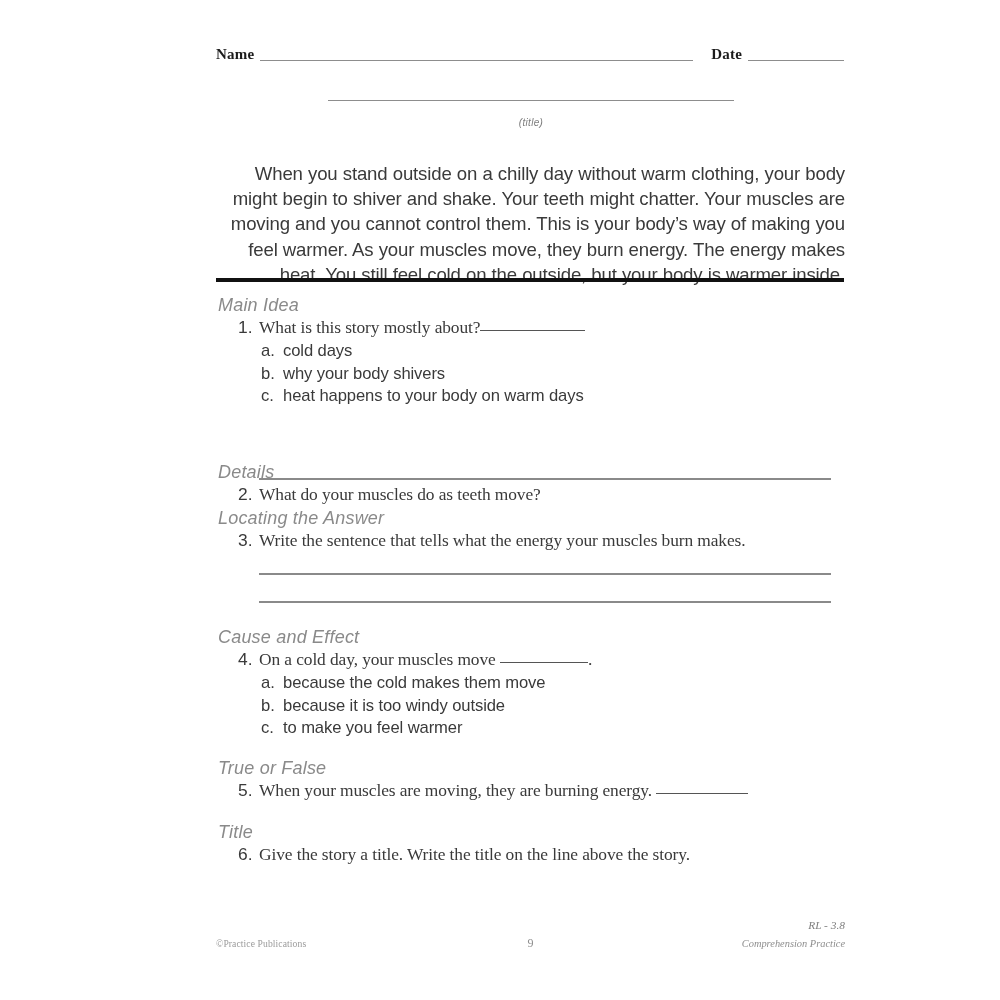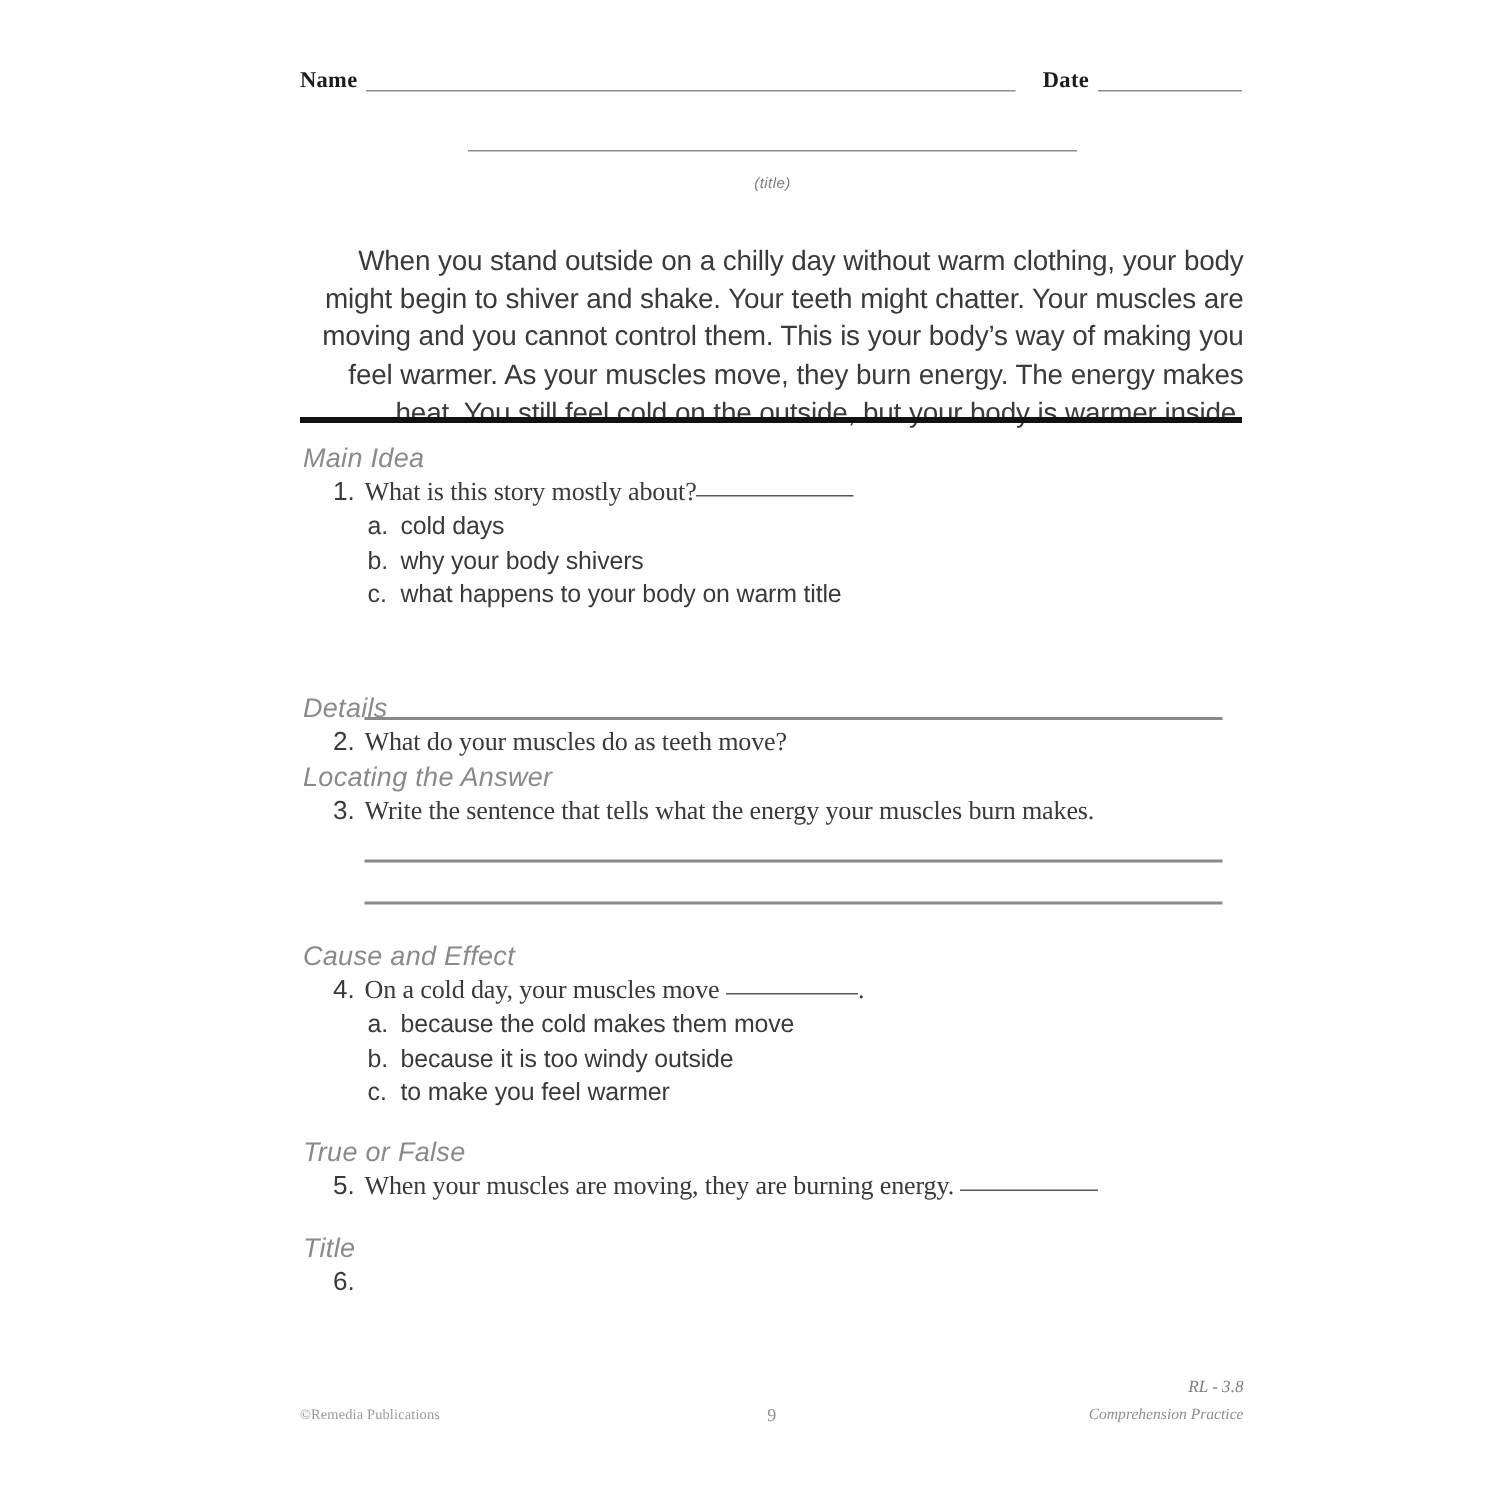--- a/index.html
+++ b/index.html
@@ -13,21 +13,21 @@
     height: 1000px;
     position: relative;
     overflow: hidden;
     font-family: "Liberation Sans", sans-serif;
     color: #2b2b2b;
     -webkit-font-smoothing: antialiased;
   }
 
   .page {
     position: absolute;
-    left: 0; top: 0;
+    left: 16px; top: 0;
     width: 924px;
     height: 1000px;
     background: #fff;
   }
 
   
   .header-row {
     position: absolute;
     left: 200px;
     top: 46px;
@@ -266,21 +266,21 @@
       <div class="choice">
         <span class="choice-letter">a.</span>
         <span class="choice-text">cold days</span>
       </div>
       <div class="choice">
         <span class="choice-letter">b.</span>
         <span class="choice-text">why your body shivers</span>
       </div>
       <div class="choice">
         <span class="choice-letter">c.</span>
-        <span class="choice-text">what happens to your body on warm title</span>
+        <span class="choice-text">heat happens to your body on warm days</span>
       </div>
     </div>
   </div>
 
   <div class="qsection" style="top:417px;margin-top:48px;">
     <div class="section-label">Details</div>
     <div class="qrow">
       <span class="qnum">2.</span>
       <span class="qtext">What do your muscles do as teeth move?</span>
     </div>
@@ -324,23 +324,24 @@
     <div class="qrow">
       <span class="qnum">5.</span>
       <span class="qtext"><span>When your muscles are moving, they are burning energy.</span>&nbsp;<span class="blank blank-5"></span></span>
     </div>
   </div>
 
   <div class="qsection" style="top:825px;">
     <div class="section-label">Title</div>
     <div class="qrow">
       <span class="qnum">6.</span>
+      <span class="qtext">Give the story a title. Write the title on the line above the story.</span>
     </div>
   </div>
 
   <div class="footer">
-    <span class="footer-left">©Remedia Publications</span>
+    <span class="footer-left">©Practice Publications</span>
     <span class="footer-center">9</span>
     <span class="footer-code">RL - 3.8</span>
     <span class="footer-right">Comprehension Practice</span>
   </div>
 
 </div>
 
 </body></html>

